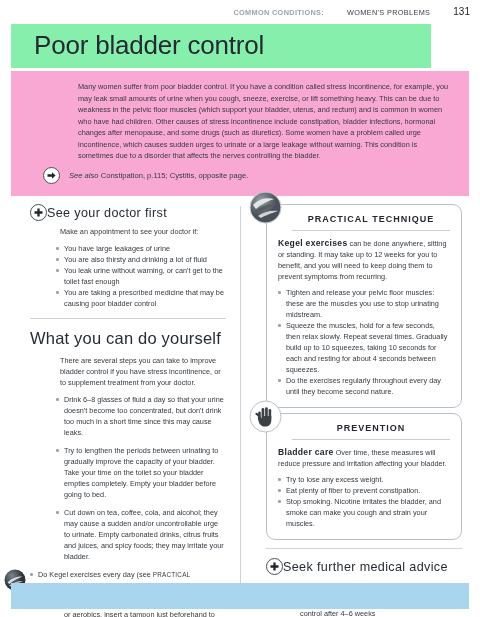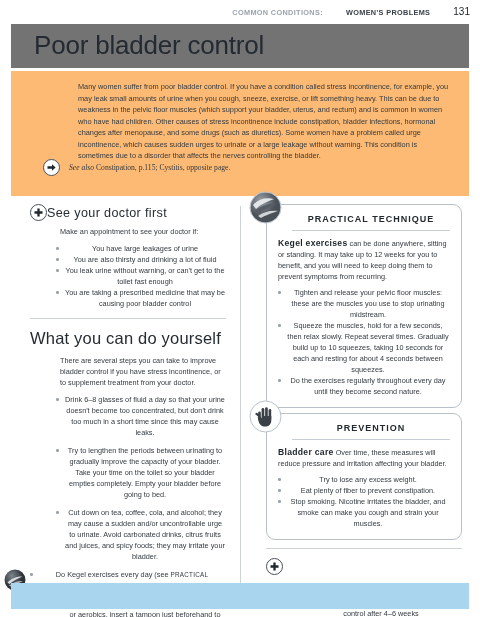--- a/index.html
+++ b/index.html
@@ -30,71 +30,70 @@
     white-space: nowrap;
   }
   .runhead-section {
     font-size: 7.3px;
     font-weight: bold;
     letter-spacing: 0.35px;
     color: #9aa3ac;
   }
   .runhead-topic {
     font-size: 7.3px;
-    font-weight: bold;
+    font-weight: normal;
     letter-spacing: 0.35px;
     color: #3a4048;
   }
   .runhead-page {
     font-size: 10px;
     font-weight: normal;
     color: #1d2125;
   }
 
   
   .title-band {
     position: absolute;
     left: 11px; top: 24px;
-    width: 458px; height: 44px;
-    background: #737373;
+    width: 420px; height: 44px;
+    background: #86efac;
     text-decoration: underline;
   }
   .title-band h1 {
     position: absolute;
     left: 23px; top: 50%;
     transform: translateY(-52%);
     font-size: 26px;
     font-weight: normal;
     letter-spacing: -0.2px;
     color: #242a31;
   }
 
   
   .intro-band {
     position: absolute;
     left: 11px; top: 71px;
     width: 458px; height: 125px;
-    background: #fdba74;
+    background: #f9a8d4;
   }
   .intro-text {
     position: absolute;
     left: 67px; top: 10px;
     width: 375px;
     font-size: 7.35px;
     line-height: 11.5px;
     color: #343a40;
     text-align: left;
   }
   .seealso {
     position: absolute;
-    left: 32px; top: 88px;
+    left: 32px; top: 96px;
     display: flex;
     align-items: flex-start;
     gap: 9px;
-    font-family: Liberation Serif, serif;
   }
   .seealso-text {
     font-size: 7.6px;
     line-height: 11px;
     padding-top: 3px;
     color: #343a40;
   }
   .seealso-text i { font-style: italic; }
 
   
@@ -169,21 +168,20 @@
     margin-left: 26px;
   }
   .blist.noindent { margin-left: 0; }
   .blist li {
     position: relative;
     font-size: 7.3px;
     line-height: 11px;
     color: #343a40;
     padding-left: 8px;
     margin-bottom: 0px;
-    text-align: center;
   }
   .blist li::before {
     content: "";
     position: absolute;
     left: 0; top: 4.3px;
     width: 2.6px; height: 2.6px;
     border-radius: 50%;
     background: #9aa3ac;
   }
   .blist li.spaced { margin-bottom: 7px; }
@@ -308,21 +306,21 @@
       <li>You are taking a prescribed medicine that may be causing poor bladder control</li>
     </ul>
 
     <div class="rule"></div>
 
     <h2 class="big-head">What you can do yourself</h2>
     <p class="lead">There are several steps you can take to improve bladder control if you have stress incontinence, or to supplement treatment from your doctor.</p>
     <ul class="blist">
       <li class="spaced">Drink 6–8 glasses of fluid a day so that your urine doesn't become too concentrated, but don't drink too much in a short time since this may cause leaks.</li>
       <li class="spaced">Try to lengthen the periods between urinating to gradually improve the capacity of your bladder. Take your time on the toilet so your bladder empties completely. Empty your bladder before going to bed.</li>
-      <li class="spaced">Cut down on tea, coffee, cola, and alcohol; they may cause a sudden and/or uncontrollable urge to urinate. Avoid carbonated drinks, citrus fruits and juices, and spicy foods; they may irritate your bladder.</li>
+      <li class="spaced">Cut down on tea, coffee, cola, and alcohol; they may cause a sudden and/or uncontrollable urge to urinate. Empty carbonated drinks, citrus fruits and juices, and spicy foods; they may irritate your bladder.</li>
     </ul>
 
     <div class="kegel-row">
       <span class="icon-photo">
         <svg width="22" height="22" viewBox="0 0 22 22">
           <defs>
             <radialGradient id="gk" cx="35%" cy="30%">
               <stop offset="0%" stop-color="#7d858d"></stop>
               <stop offset="100%" stop-color="#2e3338"></stop>
             </radialGradient>
@@ -399,20 +397,21 @@
 
     <div class="rule tight" style="margin-left:16px;"></div>
 
     <div style="margin-left:16px;">
       <div class="sec-head">
         <span class="icon-circ">
           <svg width="11" height="11" viewBox="0 0 11 11">
             <path d="M4.35 1.5 H6.65 V4.35 H9.5 V6.65 H6.65 V9.5 H4.35 V6.65 H1.5 V4.35 H4.35 Z" fill="#20262c"></path>
           </svg>
         </span>
+        <h2>Seek further medical advice</h2>
       </div>
       <p class="lead">Arrange to see your doctor if:</p>
       <ul class="blist">
         <li>You see little or no improvement in your bladder control after 4–6 weeks</li>
 
       </ul>
     </div>
   </div>
 
   <div class="footer-band"></div>

